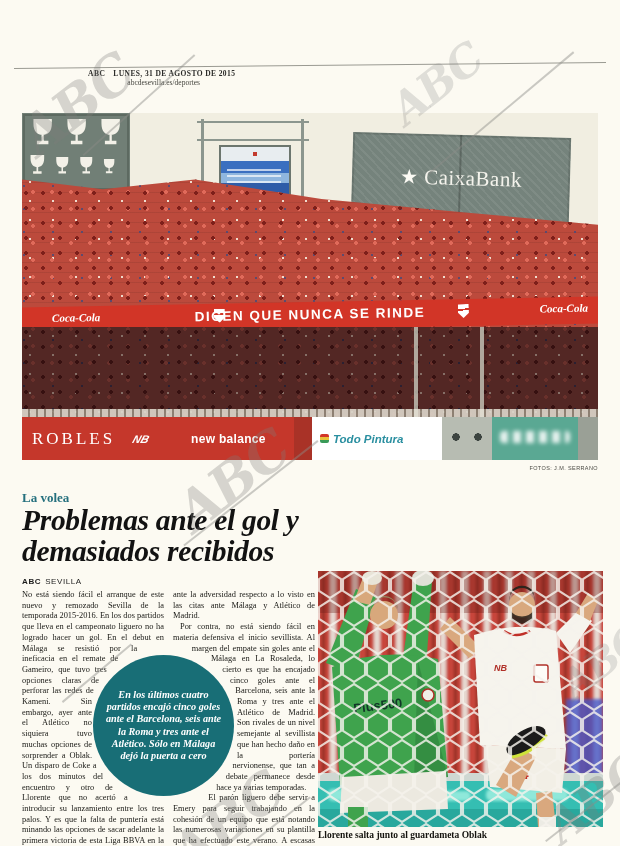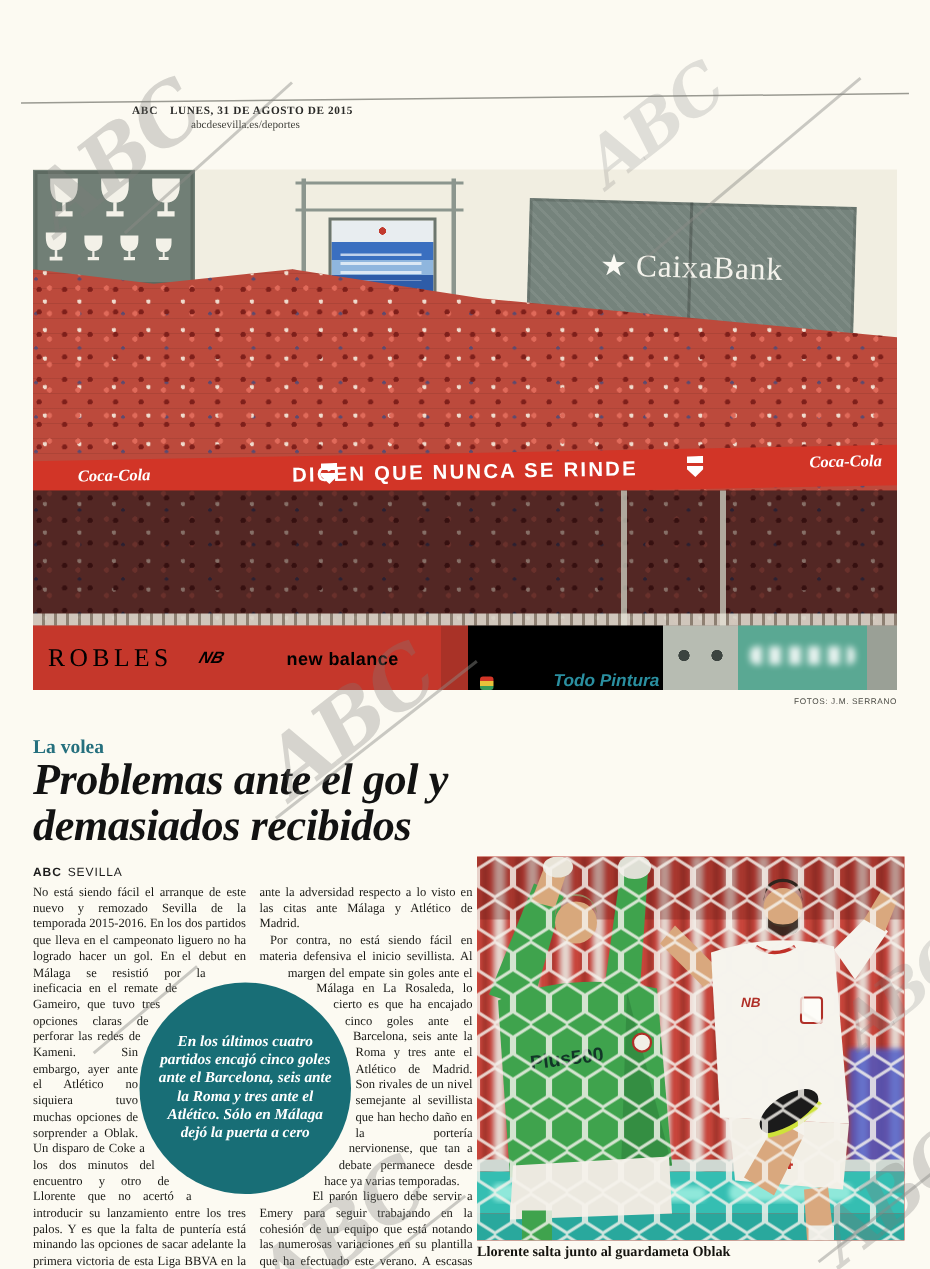--- a/index.html
+++ b/index.html
@@ -60,27 +60,27 @@
        radial-gradient(circle 3px at 4px 5px,#4e1512 55%,transparent 62%),
        radial-gradient(circle 3px at 11px 2px,#a04a3e 55%,transparent 62%),
        radial-gradient(circle 2.5px at 8px 9px,#cfae9e 55%,transparent 62%),
        radial-gradient(circle 3px at 15px 12px,#8a2a20 55%,transparent 62%),
        radial-gradient(circle 2px at 2px 13px,#3c3048 55%,transparent 62%);
      background-size:17px 15px,19px 17px,23px 19px,13px 15px,29px 23px;}
   .crowd-lower::after{content:"";position:absolute;inset:0;background:rgba(15,8,12,.38);}
   .pillar{position:absolute;top:214px;width:4px;height:92px;background:#cfd4c6;opacity:.75;}
   .fence{position:absolute;left:0;top:296px;width:576px;height:8px;background:repeating-linear-gradient(90deg,#e6e2d6 0 6px,#978f80 6px 8px);opacity:.85;}
   .adband{position:absolute;left:0;top:304px;width:576px;height:43px;display:flex;}
-  .ad-red{width:272px;background:#c5372b;color:#000000;display:flex;align-items:center;position:relative;}
+  .ad-red{width:272px;background:#c5372b;color:#ffffff;display:flex;align-items:center;position:relative;}
   .ad-robles{font-family:"Liberation Serif",serif;font-size:17px;letter-spacing:3px;margin-left:10px;font-weight:normal;}
   .ad-nb{display:flex;align-items:center;margin-left:18px;font-family:"Liberation Sans",sans-serif;}
   .ad-nb .mark{font-style:italic;font-weight:bold;font-size:11px;transform:skewX(-18deg);margin-right:3px;}
   .ad-nb .nbword{font-weight:bold;font-size:12px;letter-spacing:.3px;padding-left:39px;}
   .ad-blend{width:18px;background:#a93227;}
-  .ad-white{width:130px;background:#000000;display:flex;align-items:flex-end;gap:36px;}
+  .ad-white{width:130px;background:#ffffff;display:flex;align-items:center;}
   .tp-logo{width:9px;height:9px;margin:0 4px 0 8px;background:linear-gradient(180deg,#d23527 0 34%,#e8c23a 34% 67%,#3a9a58 67% 100%);border-radius:2px;}
   .ad-tp{color:#2a8fa0;font-weight:bold;font-style:italic;font-size:11.5px;font-family:"Liberation Sans",sans-serif;}
   .ad-grayA{width:50px;background:#b7bcb2;background-image:radial-gradient(circle 6px at 14px 20px,#3c4440 60%,transparent 65%),radial-gradient(circle 6px at 36px 20px,#3c4440 60%,transparent 65%);}
   .ad-teal{width:86px;background:#5aa893;position:relative;}
   .ad-teal .blur-txt{position:absolute;left:8px;top:14px;width:70px;height:12px;background:repeating-linear-gradient(90deg,rgba(255,255,255,.85) 0 8px,transparent 8px 13px);filter:blur(2px);border-radius:4px;}
   .ad-grayB{flex:1;background:#9aa096;}
 
   
   .photo-caption{position:absolute;left:22px;top:435px;width:450px;font-weight:bold;font-size:9.5px;color:#15140f;font-family:"Liberation Serif",serif;}
   .photo-credit{position:absolute;right:22px;top:437px;font-size:5.5px;letter-spacing:.4px;color:#4a4a44;font-family:"Liberation Sans",sans-serif;}

